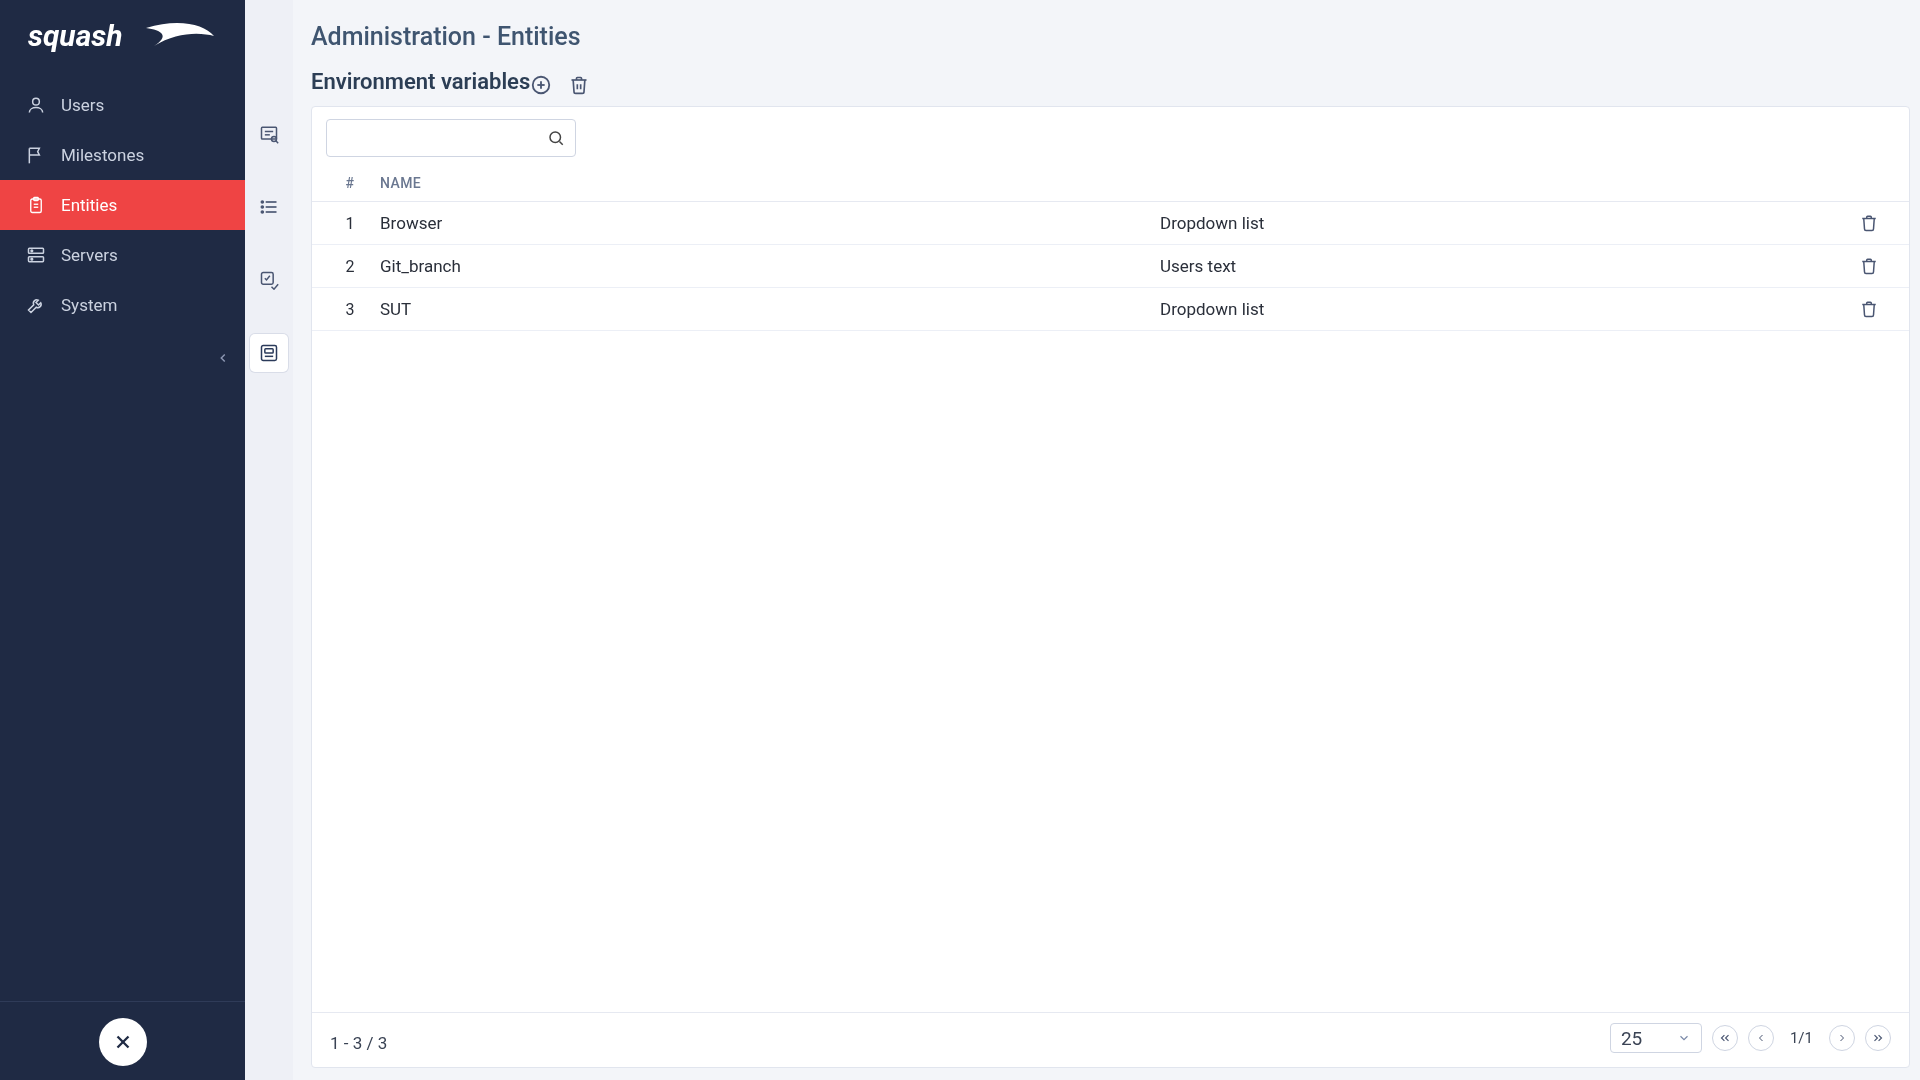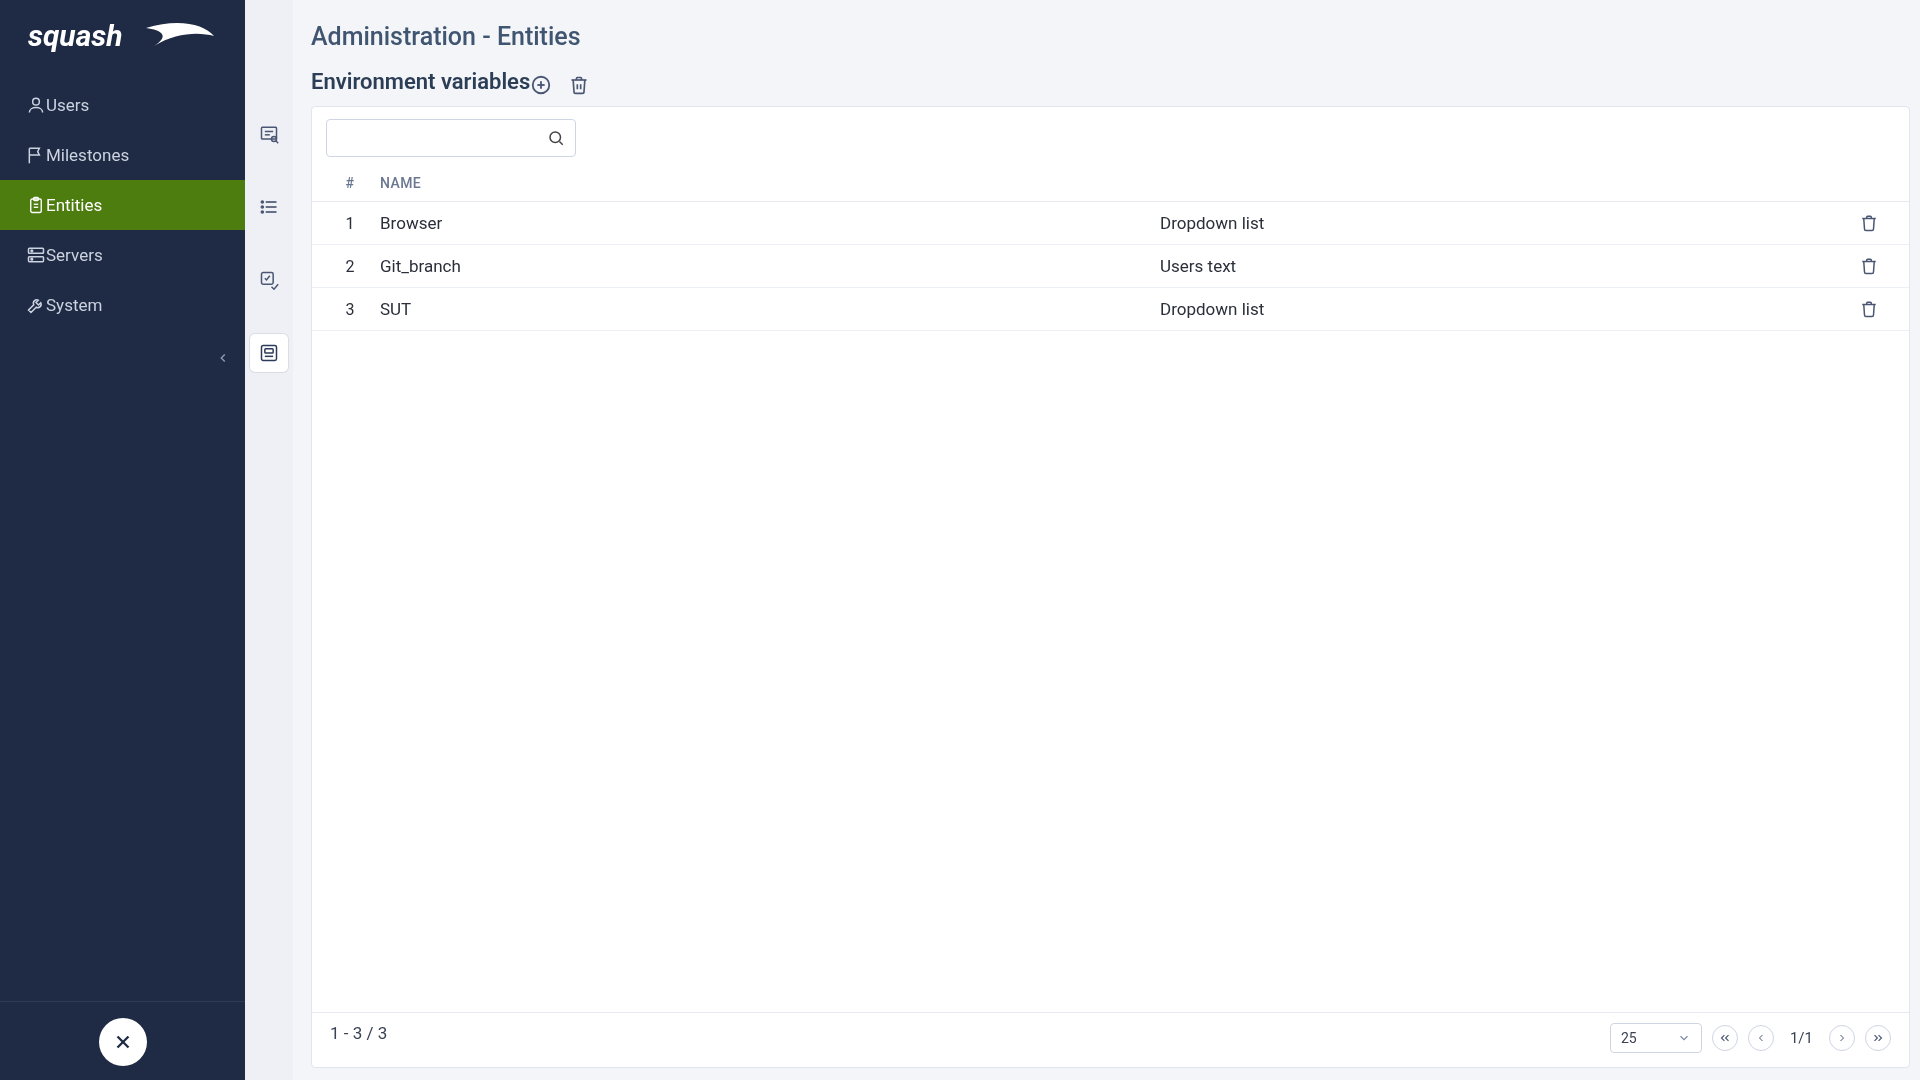--- a/index.html
+++ b/index.html
@@ -5,22 +5,22 @@
 * { margin: 0; padding: 0; box-sizing: border-box; font-family: -apple-system, BlinkMacSystemFont, "Segoe UI", Roboto, Arial, sans-serif; }
 html, body { width: 1920px; height: 1080px; overflow: hidden; background: #f3f5f9; }
 
 .app { display: flex; width: 100%; height: 100%; }
 
 
 .sidebar { width: 245px; background: #1f2a44; display: flex; flex-direction: column; position: relative; }
 .logo { padding: 18px 12px 22px 12px; display: flex; justify-content: center; }
 .logo svg { display: block; }
 .nav { flex: 0 0 auto; }
-.nav-item { display: flex; align-items: center; padding: 15px 26px; color: #cbd2e0; font-size: 17px; cursor: pointer; }
-.nav-item.active { background: #4d7c0f; color: #fff; }
+.nav-item { display: flex; align-items: center; gap: 15px; padding: 15px 26px; color: #cbd2e0; font-size: 17px; cursor: pointer; }
+.nav-item.active { background: #ef4444; color: #fff; }
 .nav-item .icon { width: 20px; height: 20px; flex: 0 0 20px; display: flex; align-items: center; justify-content: center; }
 .collapse-row { display: flex; justify-content: flex-end; padding: 18px 12px 0 0; }
 .collapse-btn { width: 20px; height: 20px; color: #8c97b2; cursor: pointer; display:flex; align-items:center; justify-content:center;}
 .sidebar-footer { position: absolute; bottom: 14px; left: 0; right: 0; border-top: 1px solid #2f3b58; padding-top: 16px; display:flex; justify-content:center;}
 .close-circle { width: 48px; height: 48px; border-radius: 50%; background: #fff; color: #1f2a44; display:flex; align-items:center; justify-content:center; cursor:pointer;}
 
 
 .icon-rail { width: 48px; background: #eef0f6; display:flex; flex-direction:column; align-items:center; padding-top: 115px; gap: 35px; border-right: 1px solid #eef0f6; }
 .rail-btn { width: 38px; height: 38px; border-radius: 5px; display:flex; align-items:center; justify-content:center; color:#4a5672; cursor:pointer; }
 .rail-btn.active { background: #fff; box-shadow: 0 0 0 1px #d9dde8; color:#2a3a5a;}
@@ -45,23 +45,23 @@
 .col-name { flex: 0 0 790px; padding-left: 10px; }
 .col-type { flex: 1; }
 .col-act { width: 44px; }
 
 .rows { flex:1; overflow:auto; }
 .row { display:flex; align-items:center; padding: 11px 18px; border-bottom:1px solid #eceff6; color:#2a2f3a; font-size:17px; }
 .row .cell.col-idx { font-size:16px; }
 .row .cell.col-name { padding-left: 10px; }
 .row .del { color:#4a5672; cursor:pointer; display:flex; justify-content:center; }
 
-.footer { display:flex; align-items:flex-start; justify-content:space-between; padding: 10px 18px 14px 18px; border-top:1px solid #e6e9f1; color:#3a4354; font-size:16px; }
+.footer { display:flex; align-items:flex-end; justify-content:space-between; padding: 10px 18px 14px 18px; border-top:1px solid #e6e9f1; color:#3a4354; font-size:16px; }
 .pager { display:flex; align-items:center; gap: 10px; }
-.page-size { width: 92px; height: 30px; border:1px solid #cfd5e2; border-radius:4px; display:flex; align-items:center; justify-content:space-between; padding: 0 10px; font-size:14px; color:#3a4354; cursor:pointer;}
+.page-size { width: 92px; height: 30px; border:1px solid #cfd5e2; border-radius:4px; display:flex; align-items:center; justify-content:space-between; padding: 0 10px; font-size:19px; color:#3a4354; cursor:pointer;}
 .pg-btn { width:26px; height:26px; border:1px solid #cfd5e2; border-radius:13px; display:flex; align-items:center; justify-content:center; color:#4a5672; font-size:16px; cursor:pointer;}
 .pg-info { padding: 0 6px; font-size:15px; }
 .range { font-size:17px; color:#3a4354; }
 
 svg { display:block; }
 </style>
 </head>
 <body>
 
 <div class="app">

